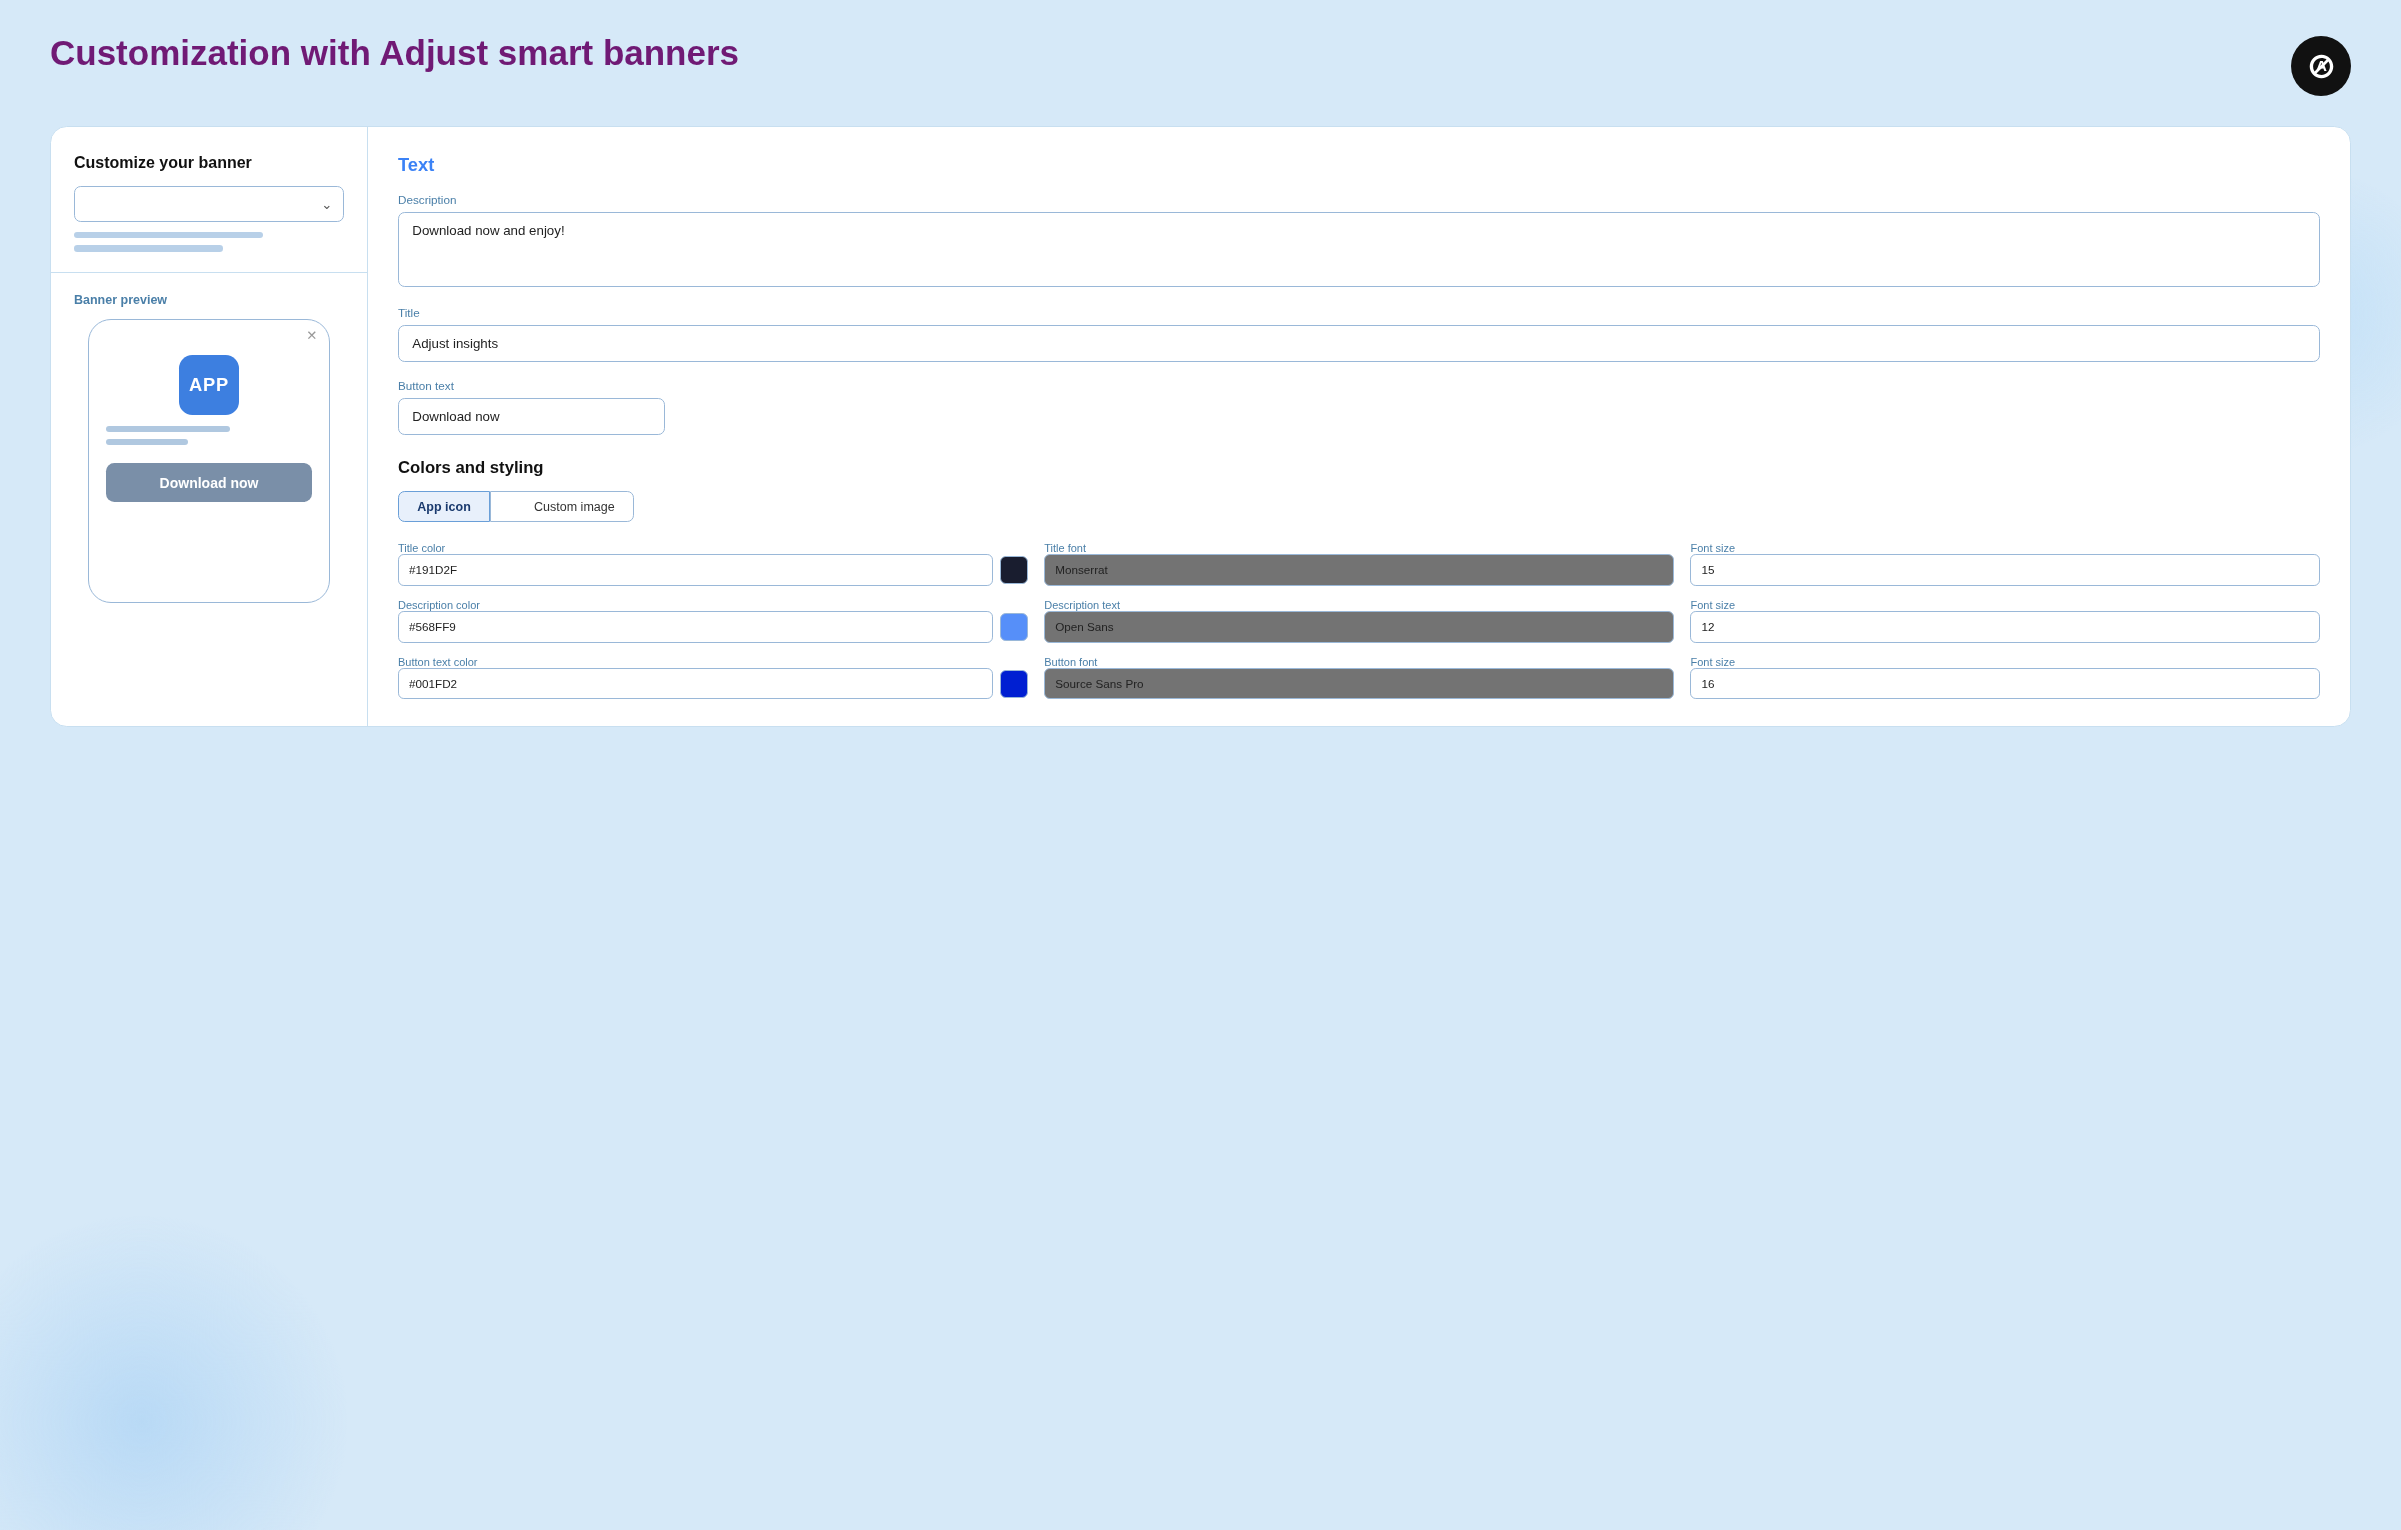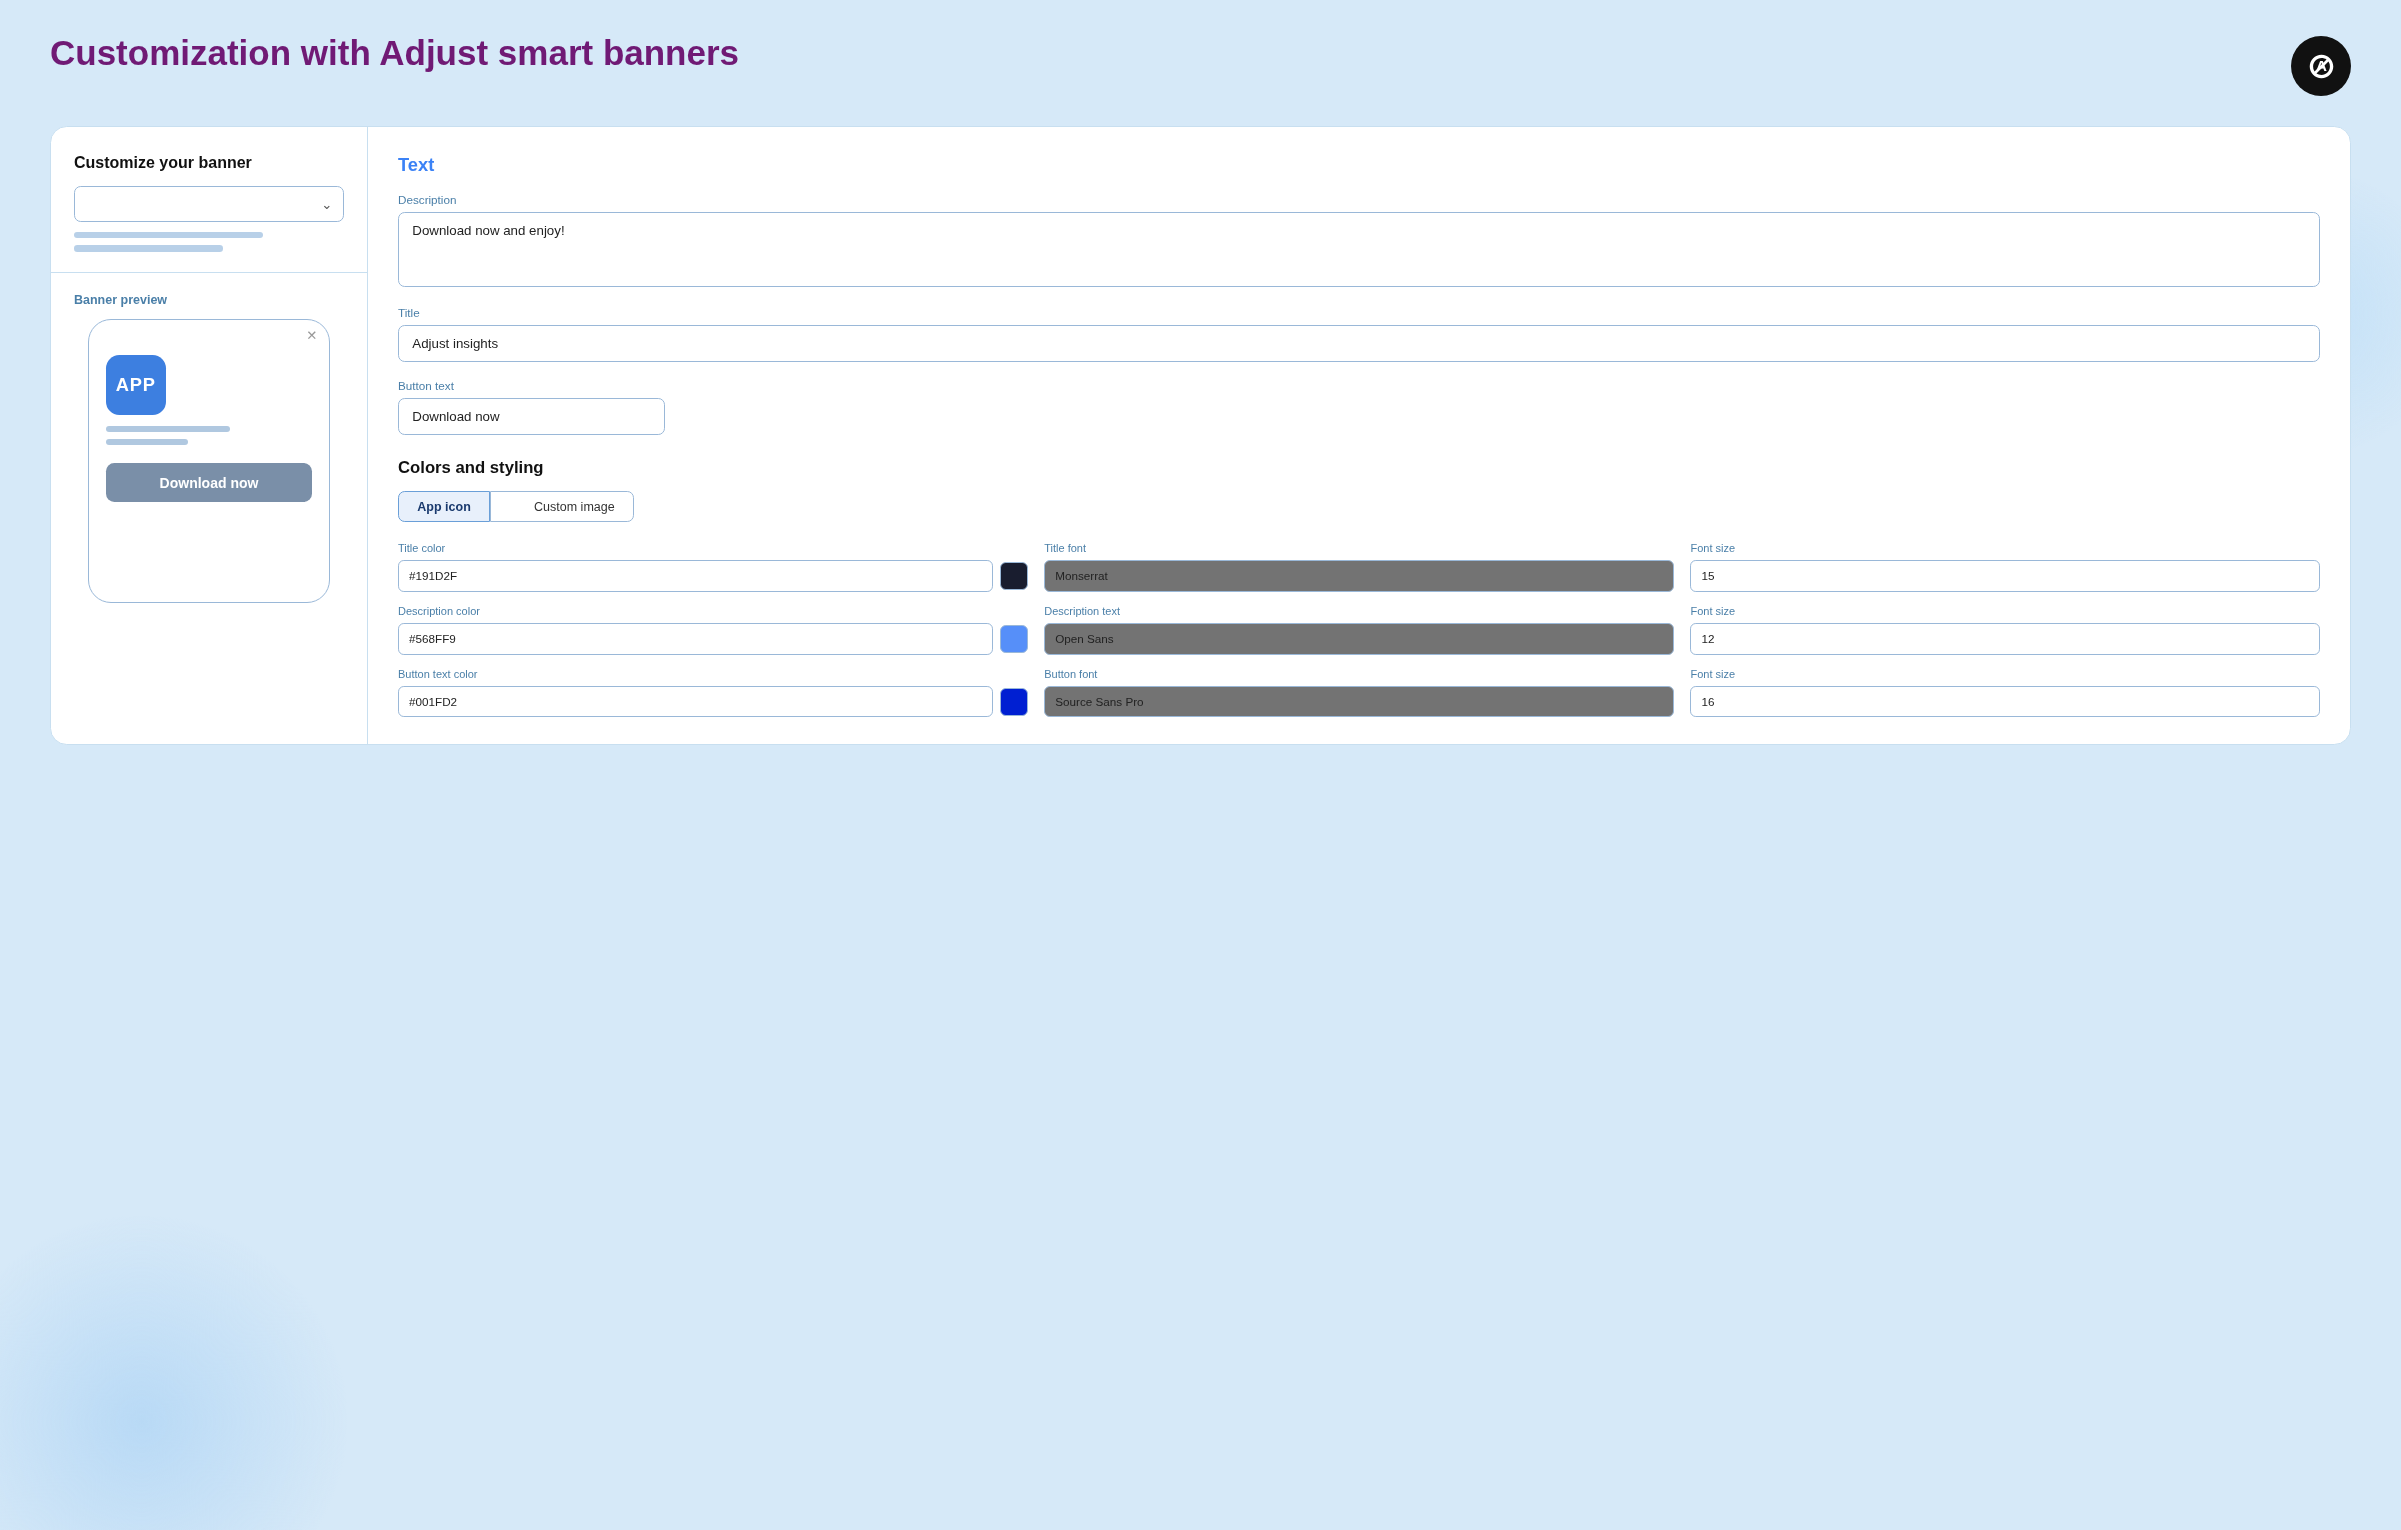--- a/index.html
+++ b/index.html
@@ -169,21 +169,21 @@
       top: 8.3px;
       right: 11.7px;
       font-size: 13.3px;
       color: #999;
       cursor: pointer;
     }
 
     .phone-body {
       display: flex;
       flex-direction: column;
-      align-items: flex-start;
+      align-items: center;
       gap: 11.7px;
       padding-top: 20px;
     }
 
     .app-icon-box {
       width: 60px;
       height: 60px;
       background: #3d7fe0;
       border-radius: 13.3px;
       display: flex;
@@ -316,21 +316,21 @@
     .style-grid {
       display: grid;
       grid-template-columns: 1fr 1fr 1fr;
       gap: 13.3px 16.7px;
       align-items: end;
     }
 
     .style-field {
       display: flex;
       flex-direction: column;
-      gap: 6px;
+      gap: 0;
     }
 
     .style-field-label {
       font-size: 11px;
       font-weight: 500;
       color: #4a7fa8;
     }
 
     .color-input-row {
       display: flex;

